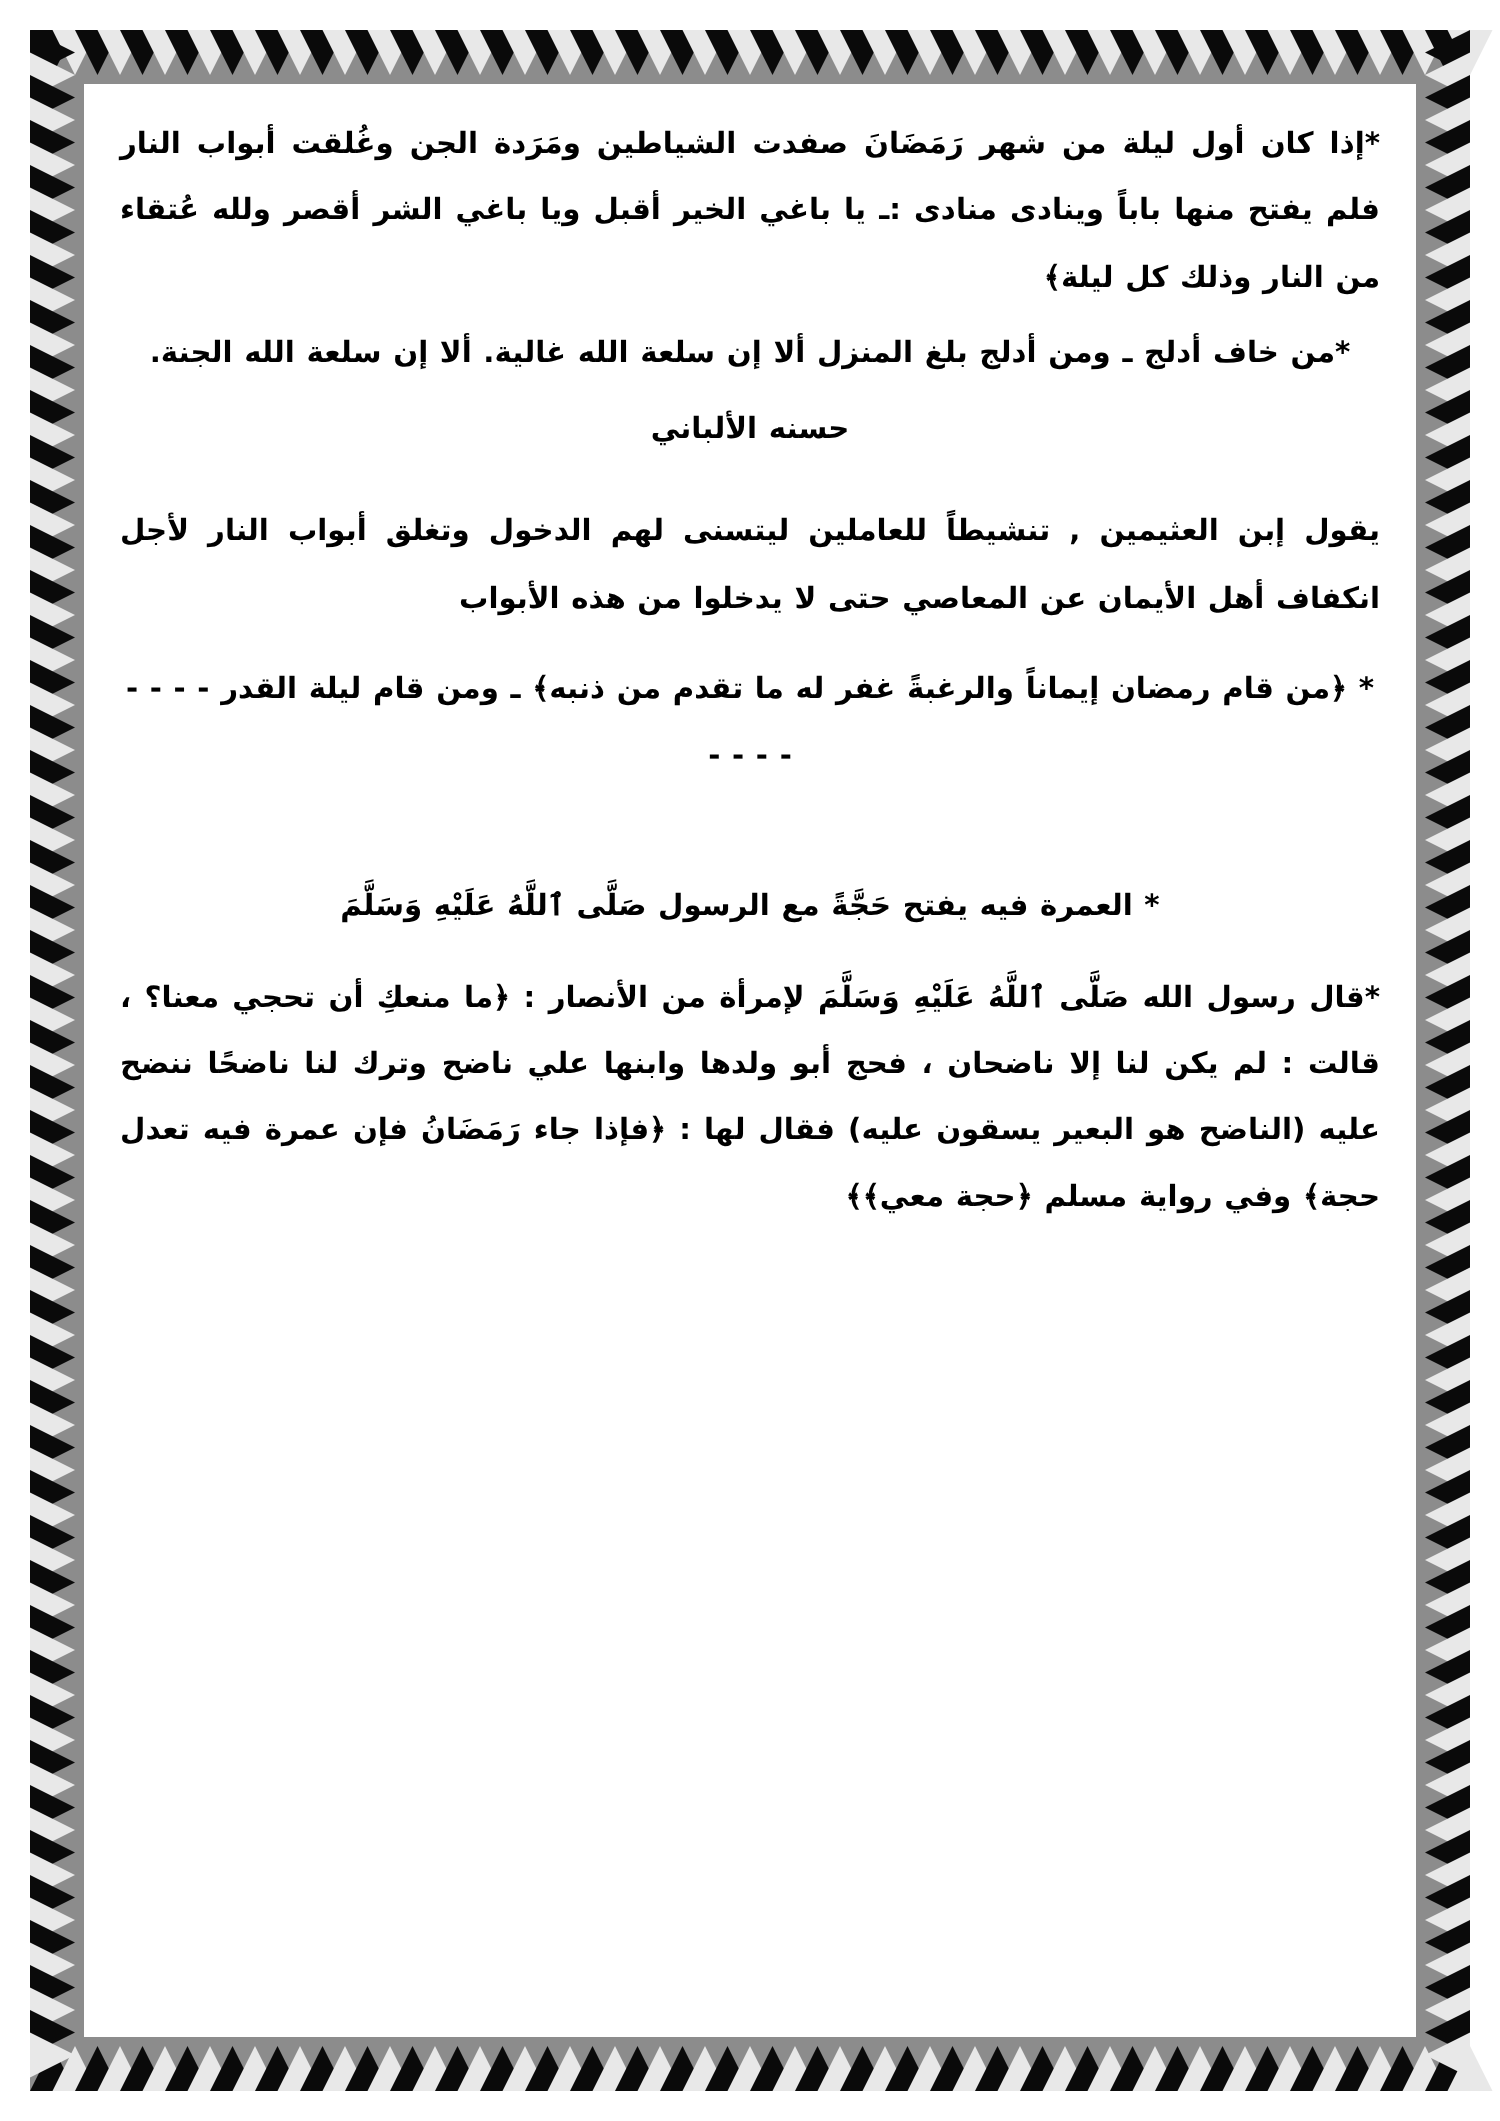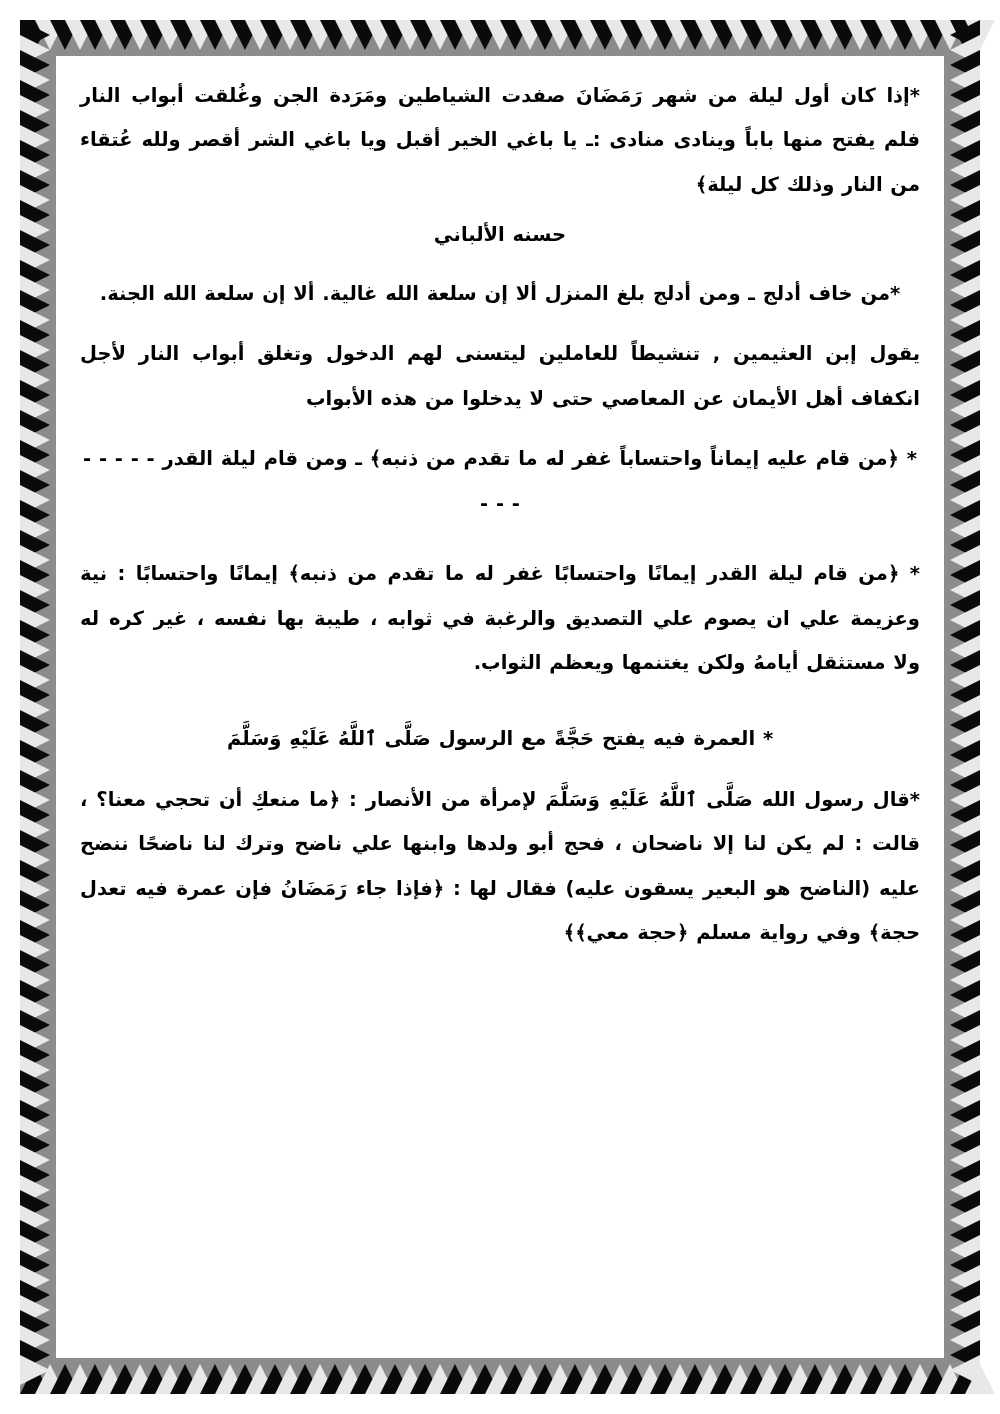--- a/index.html
+++ b/index.html
@@ -412,38 +412,37 @@
         <div class="tooth" style="left: 950px; top: 1340px; border-top: 15px solid transparent; border-bottom: 15px solid transparent; border-right: 30px solid rgb(10, 10, 10);"></div>
         <div class="tooth" style="left: 950px; top: 1355px; border-top: 15px solid transparent; border-bottom: 15px solid transparent; border-right: 30px solid rgb(232, 232, 232);"></div>
       </div>
   </div>
 
   <div class="content">
     <div class="body-text" id="body-text">
 
       <p class="para right-flow">*إذا كان أول ليلة من شهر رَمَضَانَ صفدت الشياطين ومَرَدة الجن وغُلقت أبواب النار فلم يفتح منها باباً وينادى منادى :ـ يا باغي الخير أقبل ويا باغي الشر أقصر ولله عُتقاء من النار وذلك كل ليلة﴾</p>
 
+      <p class="para center">*من خاف أدلج ـ ومن أدلج بلغ المنزل ألا إن سلعة الله غالية. ألا إن سلعة الله الجنة.</p>
+
       <p class="para attrib">حسنه الألباني</p>
 
-      <p class="para center">*من خاف أدلج ـ ومن أدلج بلغ المنزل ألا إن سلعة الله غالية. ألا إن سلعة الله الجنة.</p>
-
       <div class="spacer-sm"></div>
 
       <p class="para right-flow">يقول إبن العثيمين , تنشيطاً للعاملين ليتسنى لهم الدخول وتغلق أبواب النار لأجل انكفاف أهل الأيمان عن المعاصي حتى لا يدخلوا من هذه الأبواب</p>
 
       <div class="spacer-sm"></div>
 
-      <p class="para center">* ﴿من قام عليه إيماناً واحتساباً غفر له ما تقدم من ذنبه﴾ ـ ومن قام ليلة القدر  - - - - - - - -</p>
-
-      <div class="spacer-sm"></div>
-
-
-      <div class="spacer-sm"></div>
-
-      <p class="para right-flow tight">* ﴿من قام ليلة القدر إيمانًا واحتسابًا غفر له ما تقدم من ذنبه﴾ إيمانًا واحتسابًا : نية وعزيمة علي ان يصوم علي التصديق والرغبة في ثوابه ، طيبة بها نفسه ، غير كره له ولا مستثقل أيامهُ ولكن يغتنمها ويعظم الثواب.</p>
+      <p class="para center">* ﴿من قام رمضان إيماناً والرغبةً غفر له ما تقدم من ذنبه﴾ ـ ومن قام ليلة القدر  - - - - - - - -</p>
+
+      <div class="spacer-sm"></div>
+
+
+      <div class="spacer-sm"></div>
+
 
 
       <div class="spacer-sm"></div>
 
 
       <div class="spacer-sm"></div>
 
 
       <div class="spacer-sm"></div>
 

